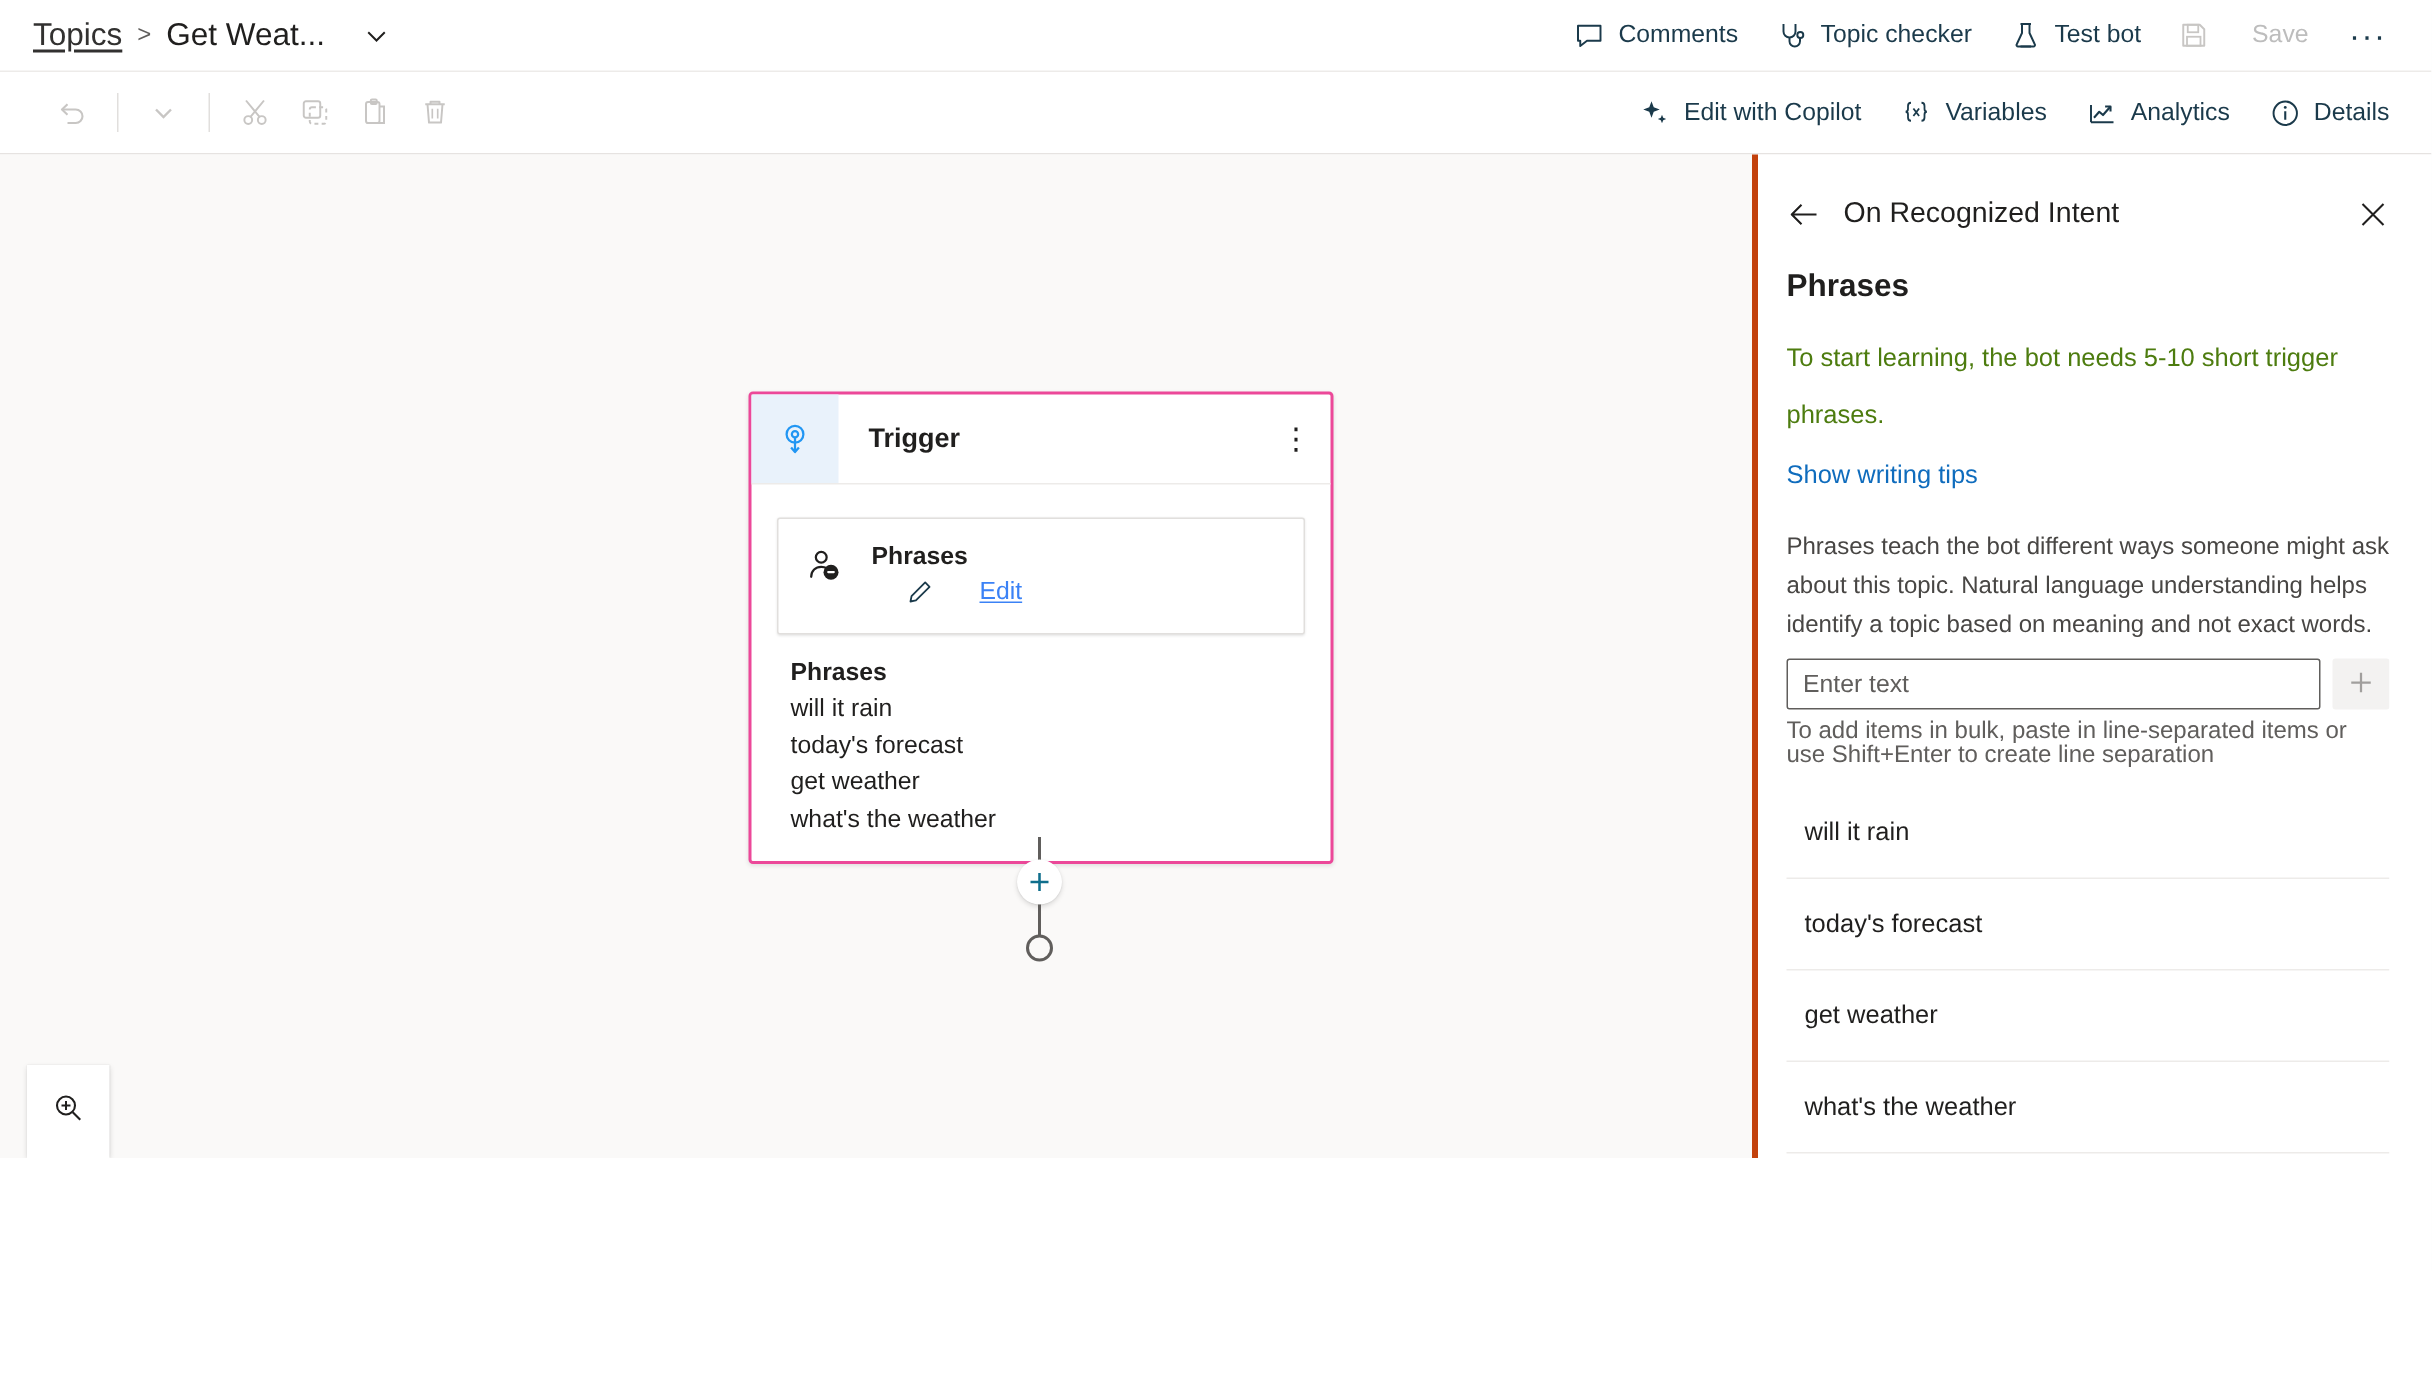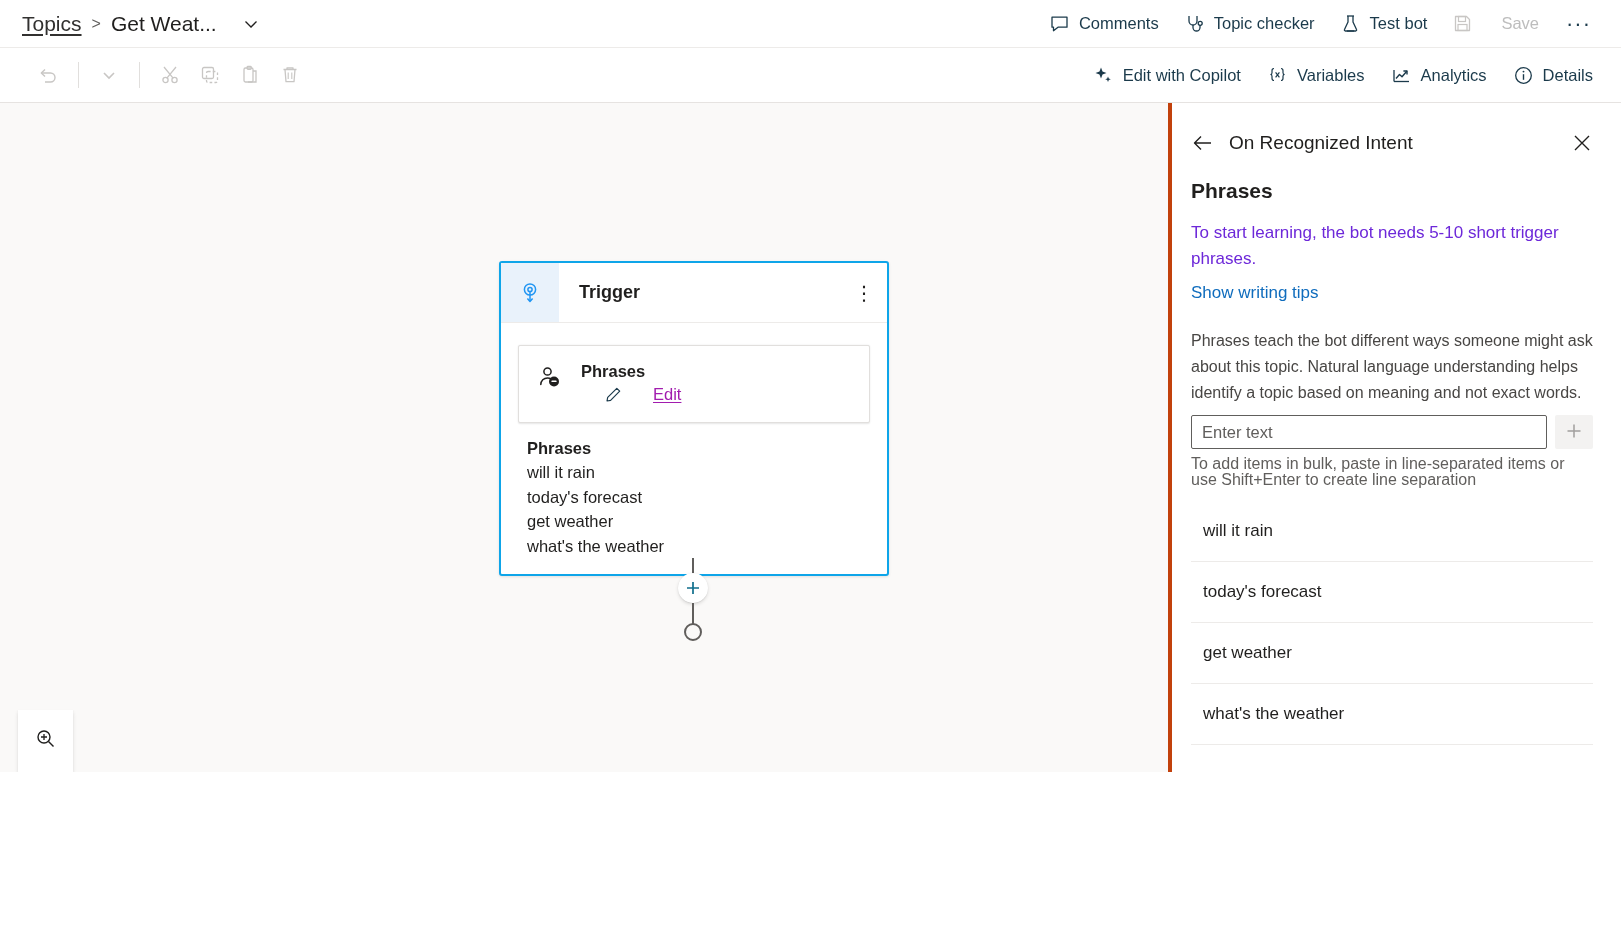--- a/index.html
+++ b/index.html
@@ -62,21 +62,21 @@
   .body { flex: 1; display: flex; min-height: 0; }
 
   .canvas {
     flex: 1; position: relative; background: #faf9f8; overflow: hidden;
   }
 
   
   .node {
     position: absolute; left: 499px; top: 158px; width: 390px;
     background: #ffffff;
-    border: 2px solid #0ea5e9;
+    border: 2px solid #ec4899;
     border-radius: 3px;
     box-shadow: 0 1px 3px rgba(0,0,0,.10);
   }
   .node-head { display: flex; align-items: stretch; height: 60px; border-bottom: 1px solid #edebe9; }
   .node-icon-box {
     width: 58px; background: #e9f2fb; display: flex; align-items: center; justify-content: center;
   }
   .node-title {
     flex: 1; display: flex; align-items: center;
     font-size: 18px; font-weight: bold; color: #201f1e; padding-left: 20px;
@@ -90,21 +90,21 @@
     margin: 22px 17px 0 17px;
     border: 1px solid #e1dfdd; border-radius: 2px; background: #fff;
     box-shadow: 0 .6px 1.8px rgba(0,0,0,.10);
     display: flex; align-items: flex-start; gap: 16px;
     padding: 16px 16px 18px 16px;
   }
   .subcard-icon { width: 30px; display: flex; justify-content: center; padding-top: 3px; }
   .subcard-title { font-size: 16.5px; font-weight: bold; color: #201f1e; margin-bottom: 4px; }
   .edit-link { display: flex; align-items: center; gap: 7px; cursor: pointer; }
   .edit-link span {
-    font-size: 16.5px; color: #a21caf; text-decoration: underline; text-underline-offset: 2px; margin-left: 24px;
+    font-size: 16.5px; color: #3b82f6; text-decoration: underline; text-underline-offset: 2px; margin-left: 24px;
   }
   .node-phrases { padding: 16px 0 16px 26px; }
   .node-phrases .ph-head { font-size: 16.5px; font-weight: bold; color: #201f1e; margin-bottom: 2px; }
   .node-phrases .ph-item { font-size: 16.5px; color: #201f1e; line-height: 24.5px; }
 
   
   .connector { position: absolute; left: 693px; top: 455px; }
   .conn-line { position: absolute; left: -1px; width: 2px; background: #605e5c; }
   .plus-circle {
     position: absolute; left: -15px; top: 15px;
@@ -138,21 +138,21 @@
   }
   .panel-head {
     display: flex; align-items: center; padding: 28px 0 0 19px; margin-bottom: 24px;
   }
   .back-btn { cursor: pointer; display: flex; align-items: center; color: #201f1e; }
   .panel-head-title { font-size: 19px; color: #201f1e; margin-left: 14px; }
   .panel-close { margin-left: auto; cursor: pointer; display: flex; align-items: center; color: #201f1e; }
 
   .panel-body { padding-left: 19px; flex: 1; overflow: hidden; }
   .h-phrases { font-size: 21px; font-weight: bold; color: #201f1e; margin-bottom: 17px; }
-  .p-lead { font-size: 17px; line-height: 26px; color: #6d28d9; margin-bottom: 11px; }
+  .p-lead { font-size: 17px; line-height: 38px; color: #4d7c0f; margin-bottom: 11px; }
   .link-tips {
     font-size: 17px; color: #0f6cbd; cursor: pointer; display: inline-block; margin-bottom: 25px;
   }
   .h-add { font-size: 17.5px; font-weight: bold; color: #201f1e; margin-bottom: 14px; }
   .p-desc { font-size: 16px; line-height: 26px; color: #484644; margin-bottom: 9px; }
 
   .input-row { display: flex; align-items: stretch; gap: 8px; margin-bottom: 7px; }
   .text-input {
     flex: 1; height: 34px; border: 1px solid #605e5c; border-radius: 2px;
     padding: 0 10px; font-size: 16.5px; color: #201f1e;

